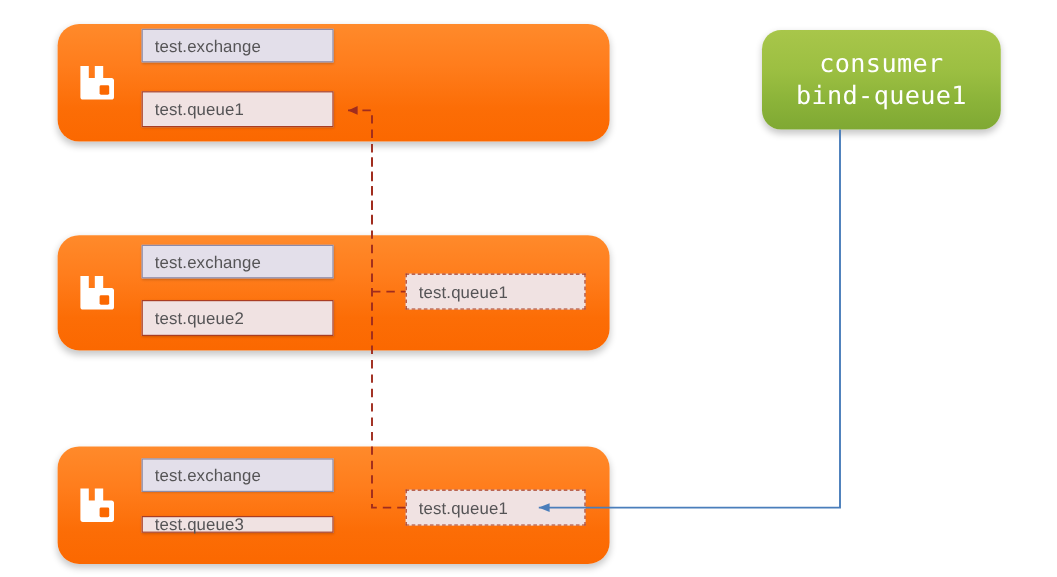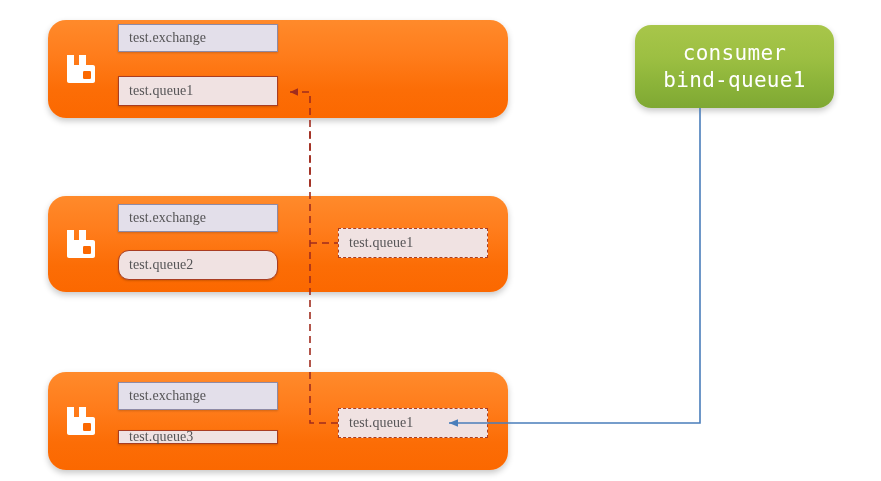--- a/index.html
+++ b/index.html
@@ -34,21 +34,21 @@
   }
   .rmq-logo svg { display: block; width: 100%; height: 100%; }
 
   
   .chip {
     position: absolute;
     box-sizing: border-box;
     display: flex;
     align-items: center;
     padding: 0 10px;
-    font-family: Liberation Serif, serif;
+    font-family: Liberation Sans, sans-serif;
     font-size: 14px;
     color: #555456;
     letter-spacing: .1px;
     white-space: nowrap;
     box-shadow: 0 1px 2px rgba(0,0,0,0.18);
     text-align: center;
   }
   .chip.exchange {
     background: #e3dfea;
     border: 1px solid #8e8aa6;
@@ -118,21 +118,21 @@
       <svg viewBox="0 0 38 38" xmlns="http://www.w3.org/2000/svg">
         <path fill="#ffffff" d="M5,5 L12,5 L12,15 L17,15 L17,5 L24,5 L24,15 L31,15
                                  C32.1,15 33,15.9 33,17 L33,31 C33,32.1 32.1,33 31,33
                                  L7,33 C5.9,33 5,32.1 5,31 Z"></path>
         <rect x="21" y="21" width="8" height="8" rx="1.2" fill="#fb6800"></rect>
       </svg>
     </div>
     <div class="chip exchange" style="left:70px; top:8px; width:160px; height:28px;">
       <span>test.exchange</span>
     </div>
-    <div class="chip queue" style="left:70px; top:54px; width:160px; height:30px;border-radius:11px;">
+    <div class="chip queue" style="left:70px; top:54px; width:160px; height:30px;">
       <span>test.queue2</span>
     </div>
     <div class="chip mirror" style="left:290px; top:32px; width:150px; height:30px;">
       <span>test.queue1</span>
     </div>
   </div>
 
   <div class="node" style="left:48px; top:372px; width:460px; height:98px;">
     <div class="rmq-logo" style="left:14px; top:30px;">
       <svg viewBox="0 0 38 38" xmlns="http://www.w3.org/2000/svg">

